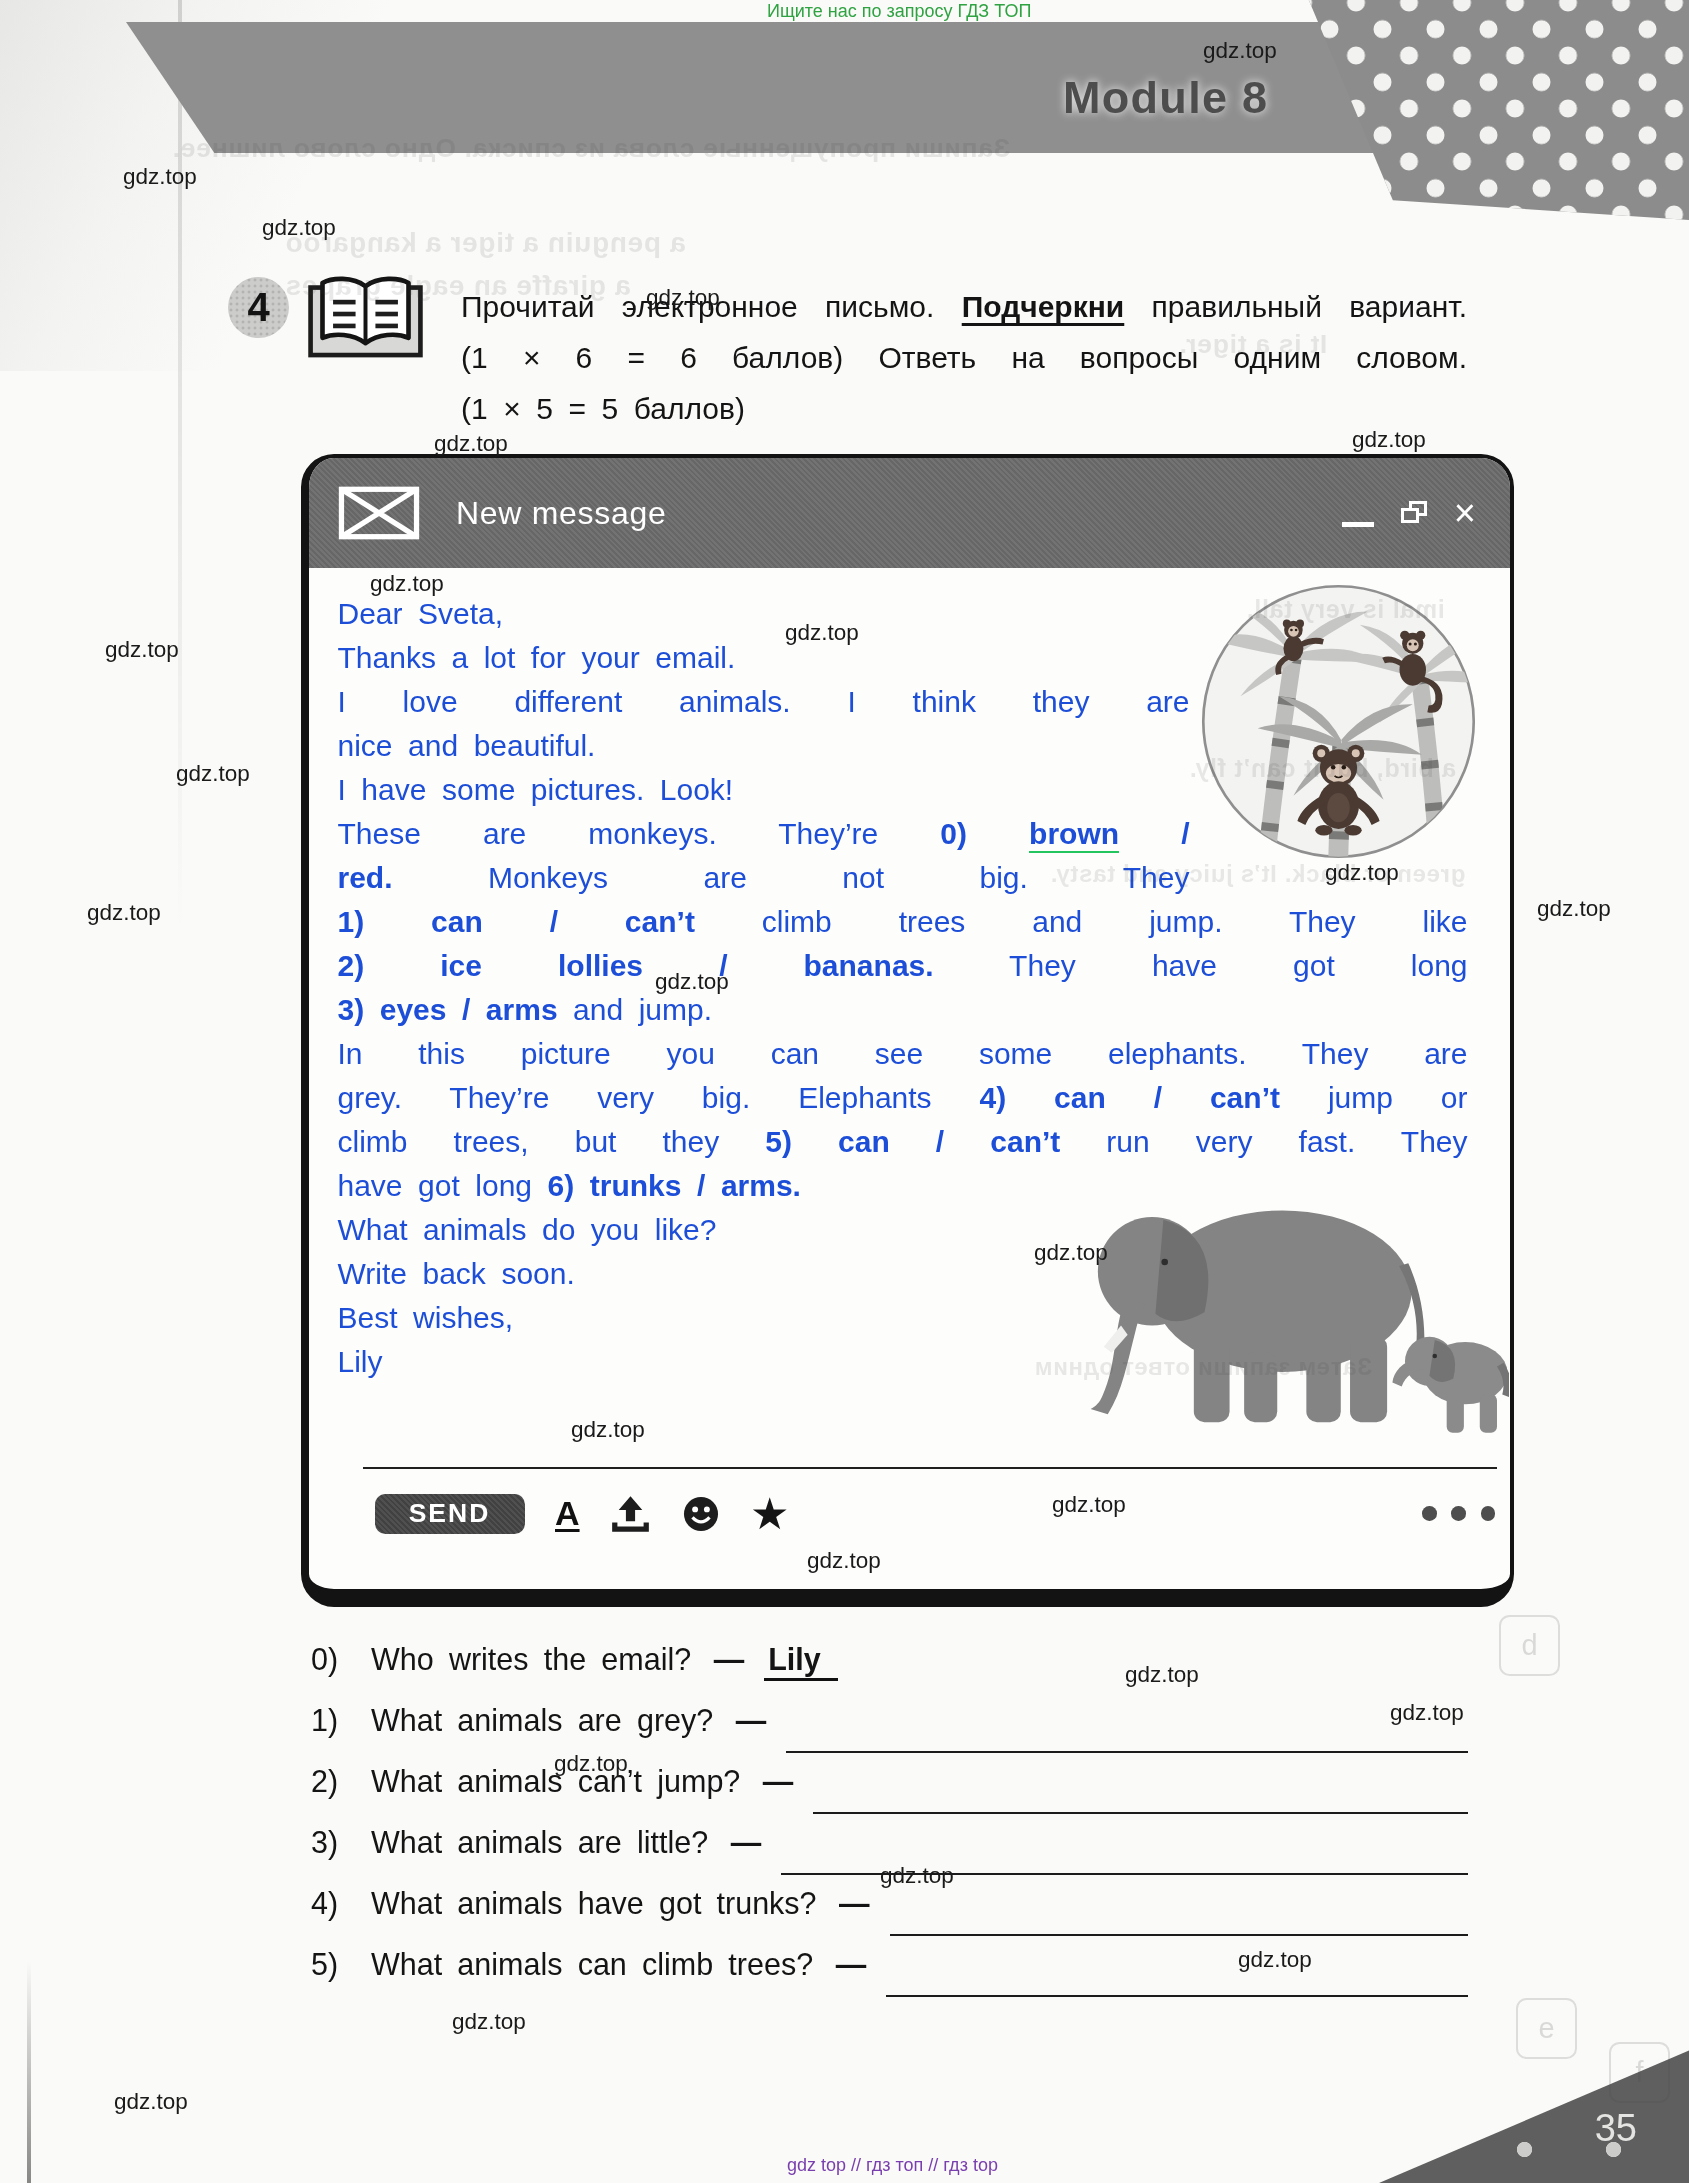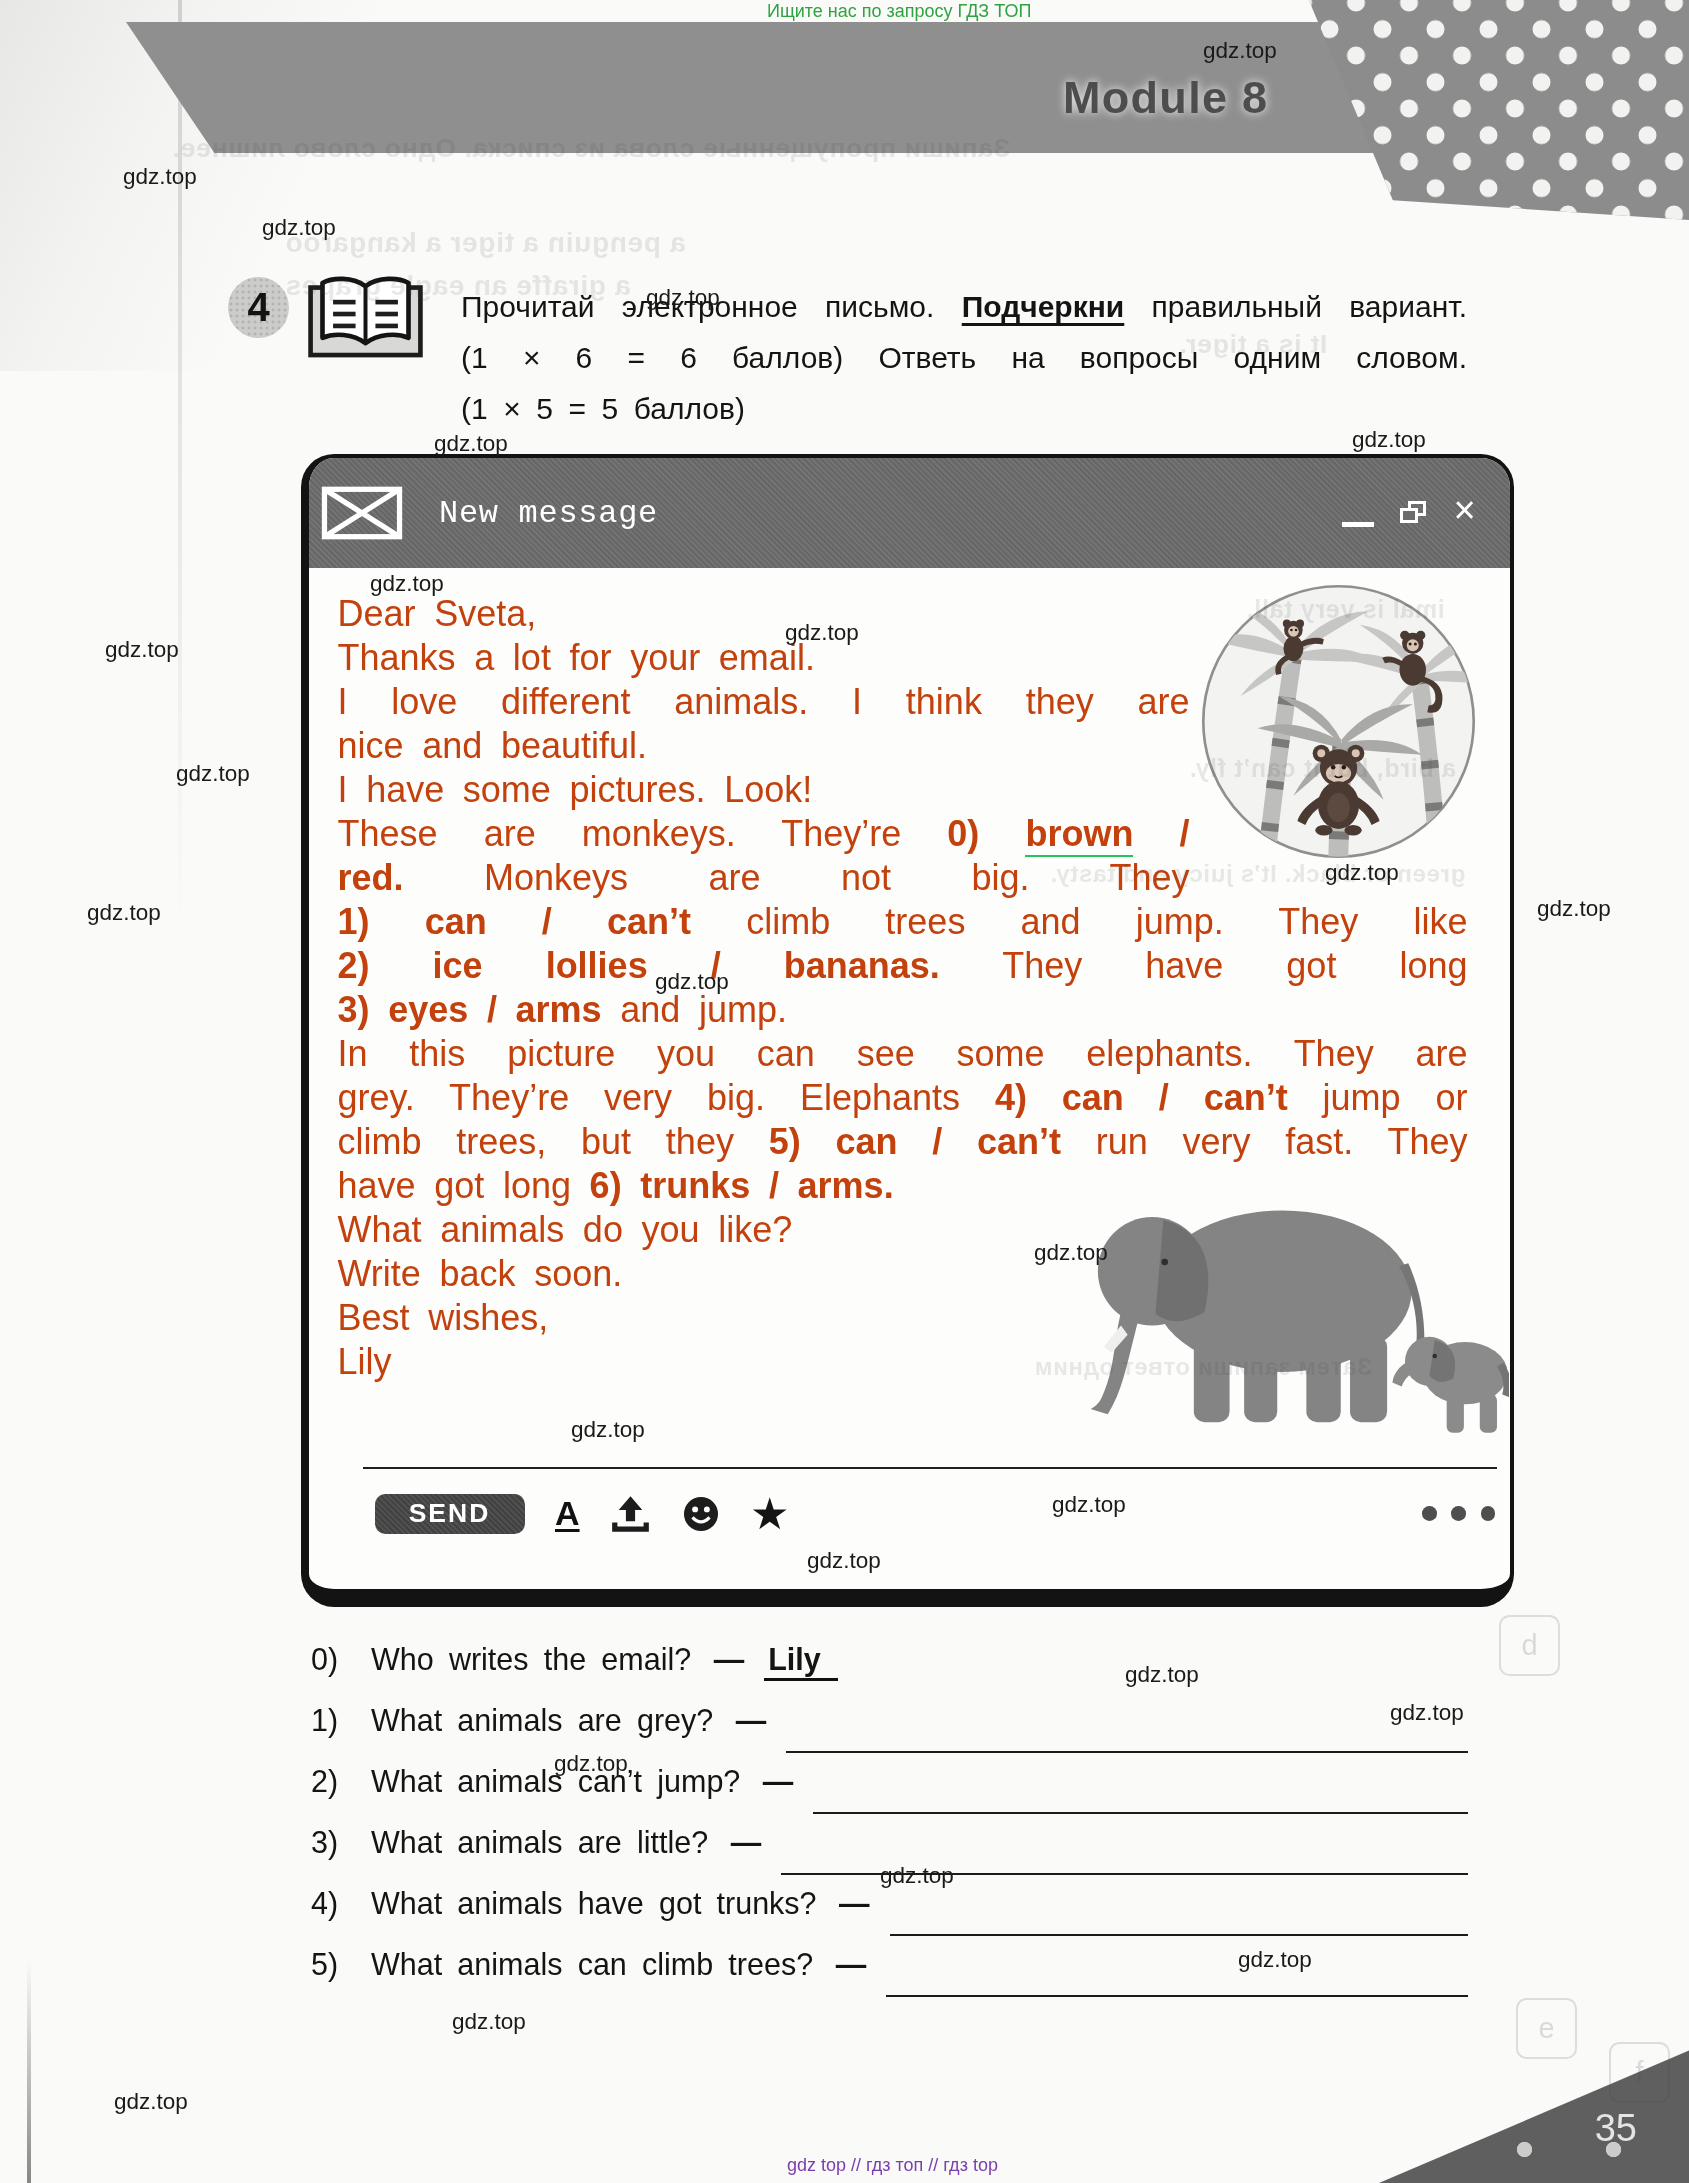--- a/index.html
+++ b/index.html
@@ -47,32 +47,32 @@
   .instruction{position:absolute;left:461px;top:281px;width:1006px;z-index:5;
     font-size:30px;font-weight:600;color:#141414;}
   .instruction .line{height:51px;line-height:51px;}
 
   
   .email-window{position:absolute;left:301px;top:454px;width:1213px;height:1153px;z-index:10;
     box-sizing:border-box;background:#fdfdfc;border:4px solid #131313;
     border-left-width:8.6px;border-bottom-width:18.6px;border-radius:33px;overflow:hidden;}
   .email-header{height:110px;background:#6c6c6c;
     background-image:repeating-linear-gradient(45deg,rgba(255,255,255,.05) 0 2px,rgba(0,0,0,.05) 2px 4px);
-    display:flex;align-items:center;padding:0 34px 0 12px;font-family:Liberation Mono, monospace;}
+    display:flex;align-items:center;padding:0 34px 0 29px;}
   .email-title{margin-left:36px;font-size:32px;font-weight:500;color:#fff;letter-spacing:0.7px;}
   .win-controls{margin-left:auto;display:flex;align-items:center;gap:26.5px;}
   .ctl-min{width:32px;height:5.3px;background:#fff;margin-top:22.5px;}
   .ctl-restore{position:relative;width:26.5px;height:24px;}
   .ctl-restore i{position:absolute;box-sizing:border-box;border:3.3px solid #fff;width:18px;height:15.2px;display:block;}
   .ctl-restore i.back{left:8px;top:0;}
   .ctl-restore i.front{left:0;top:6.6px;background:#6c6c6c;}
   .ctl-close{font-size:38px;line-height:1;color:#fff;font-weight:400;}
 
   .email-body{position:relative;padding:24px 0 0 28.5px;}
-  .email-lines{width:1130px;font-size:36px;font-weight:500;color:#c2410c;}
+  .email-lines{width:1130px;font-size:30px;font-weight:500;color:#1d4ed8;}
   .email-lines .line{height:44px;line-height:44px;}
 
   .img-monkeys{position:absolute;left:885px;top:9.3px;z-index:1;}
   .img-elephants{position:absolute;left:755px;top:604px;z-index:1;}
 
   .sig-line{width:1134px;margin:83px 0 0 25px;border-top:2.7px solid #20201e;}
   .email-toolbar{display:flex;align-items:center;margin:22.5px 0 0 25px;width:1134px;}
   .send-btn{width:150px;height:40px;margin-left:12px;background:#454545;border-radius:10.6px;
     color:#fff;font-size:26.5px;font-weight:700;letter-spacing:2px;
     display:flex;align-items:center;justify-content:center;

